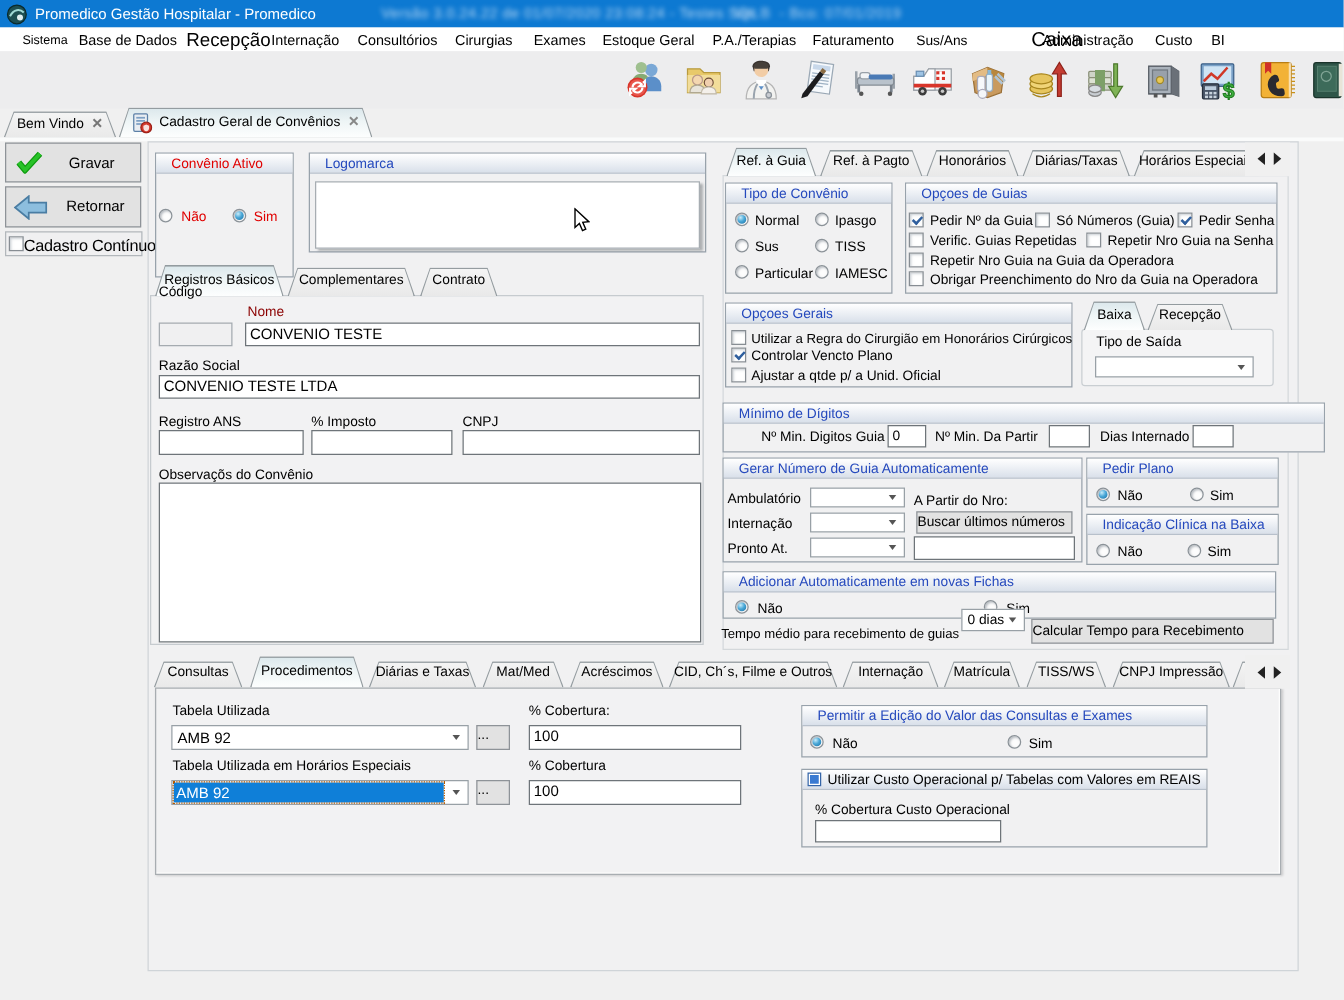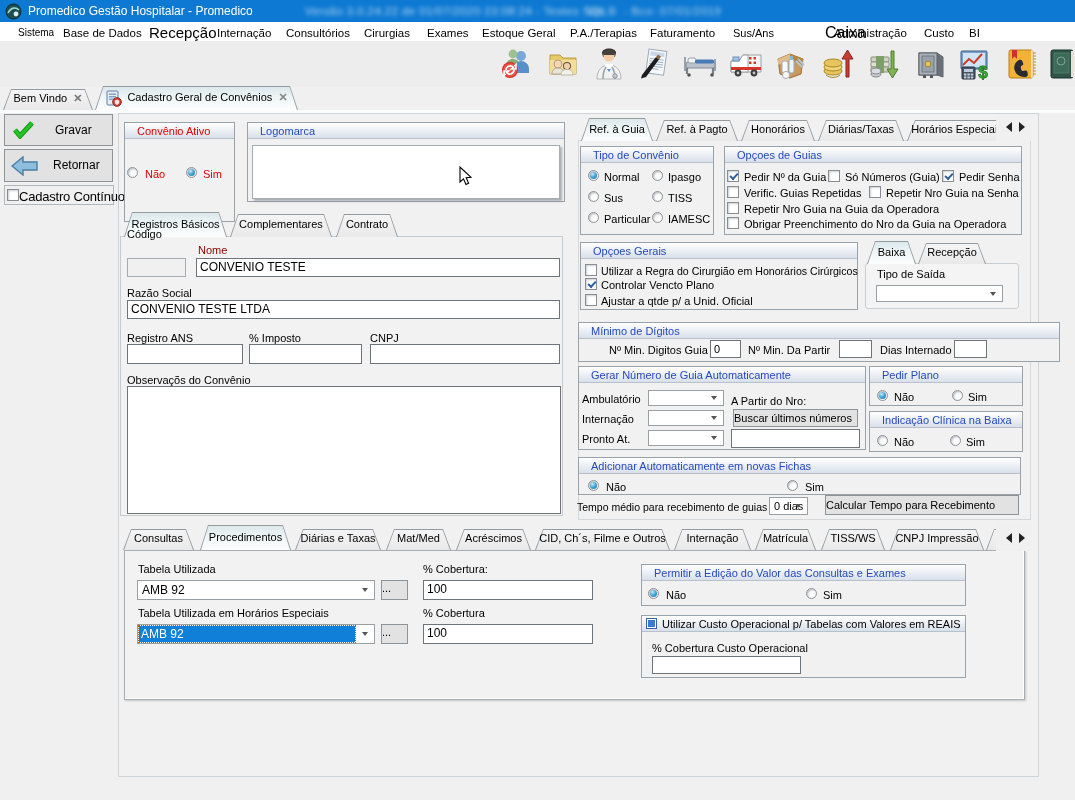--- a/index.html
+++ b/index.html
@@ -391,21 +391,21 @@
 
 <div class="gb" style="left:578px;top:457px;width:443px;height:38px">
     <span class="cap">Adicionar Automaticamente em novas Fichas</span>
   </div>
 <div class="rd on" style="left:588px;top:480px"></div>
 <div class="lab" style="left:606px;top:481px">Não</div>
 <div class="rd" style="left:787px;top:480px"></div>
 <div class="lab" style="left:805px;top:481px">Sim</div>
 
 <div class="lab" style="left:577px;top:501px;font-size:10.5px">Tempo médio para recebimento de guias</div>
-<div class="dd" style="left:769px;top:497px;width:39px;height:18px;line-height:16px">0 dias</div>
+<div class="dd" style="left:769px;top:487px;width:51px;height:18px;line-height:16px">0 dias</div>
 <div class="btn" style="left:825px;top:495px;width:194px;height:20px;line-height:18px">Calcular Tempo para Recebimento</div>
 
 <div class="abs" style="left:124px;top:550px;width:901px;height:150px;background:#f2f2f3;border:1px solid #a8adb1;box-shadow:inset -1px -1px 0 #fdfdfd,1px 1px 2px rgba(0,0,0,.18)"></div>
 <div class="tb act" style="left:200px;top:525px;width:91px;height:25px">
     <i></i>
     <em></em>
     <span style="top:6px">Procedimentos</span>
   </div>
 <div class="tb" style="left:123px;top:529px;width:71px;height:21px">
     <i></i>

